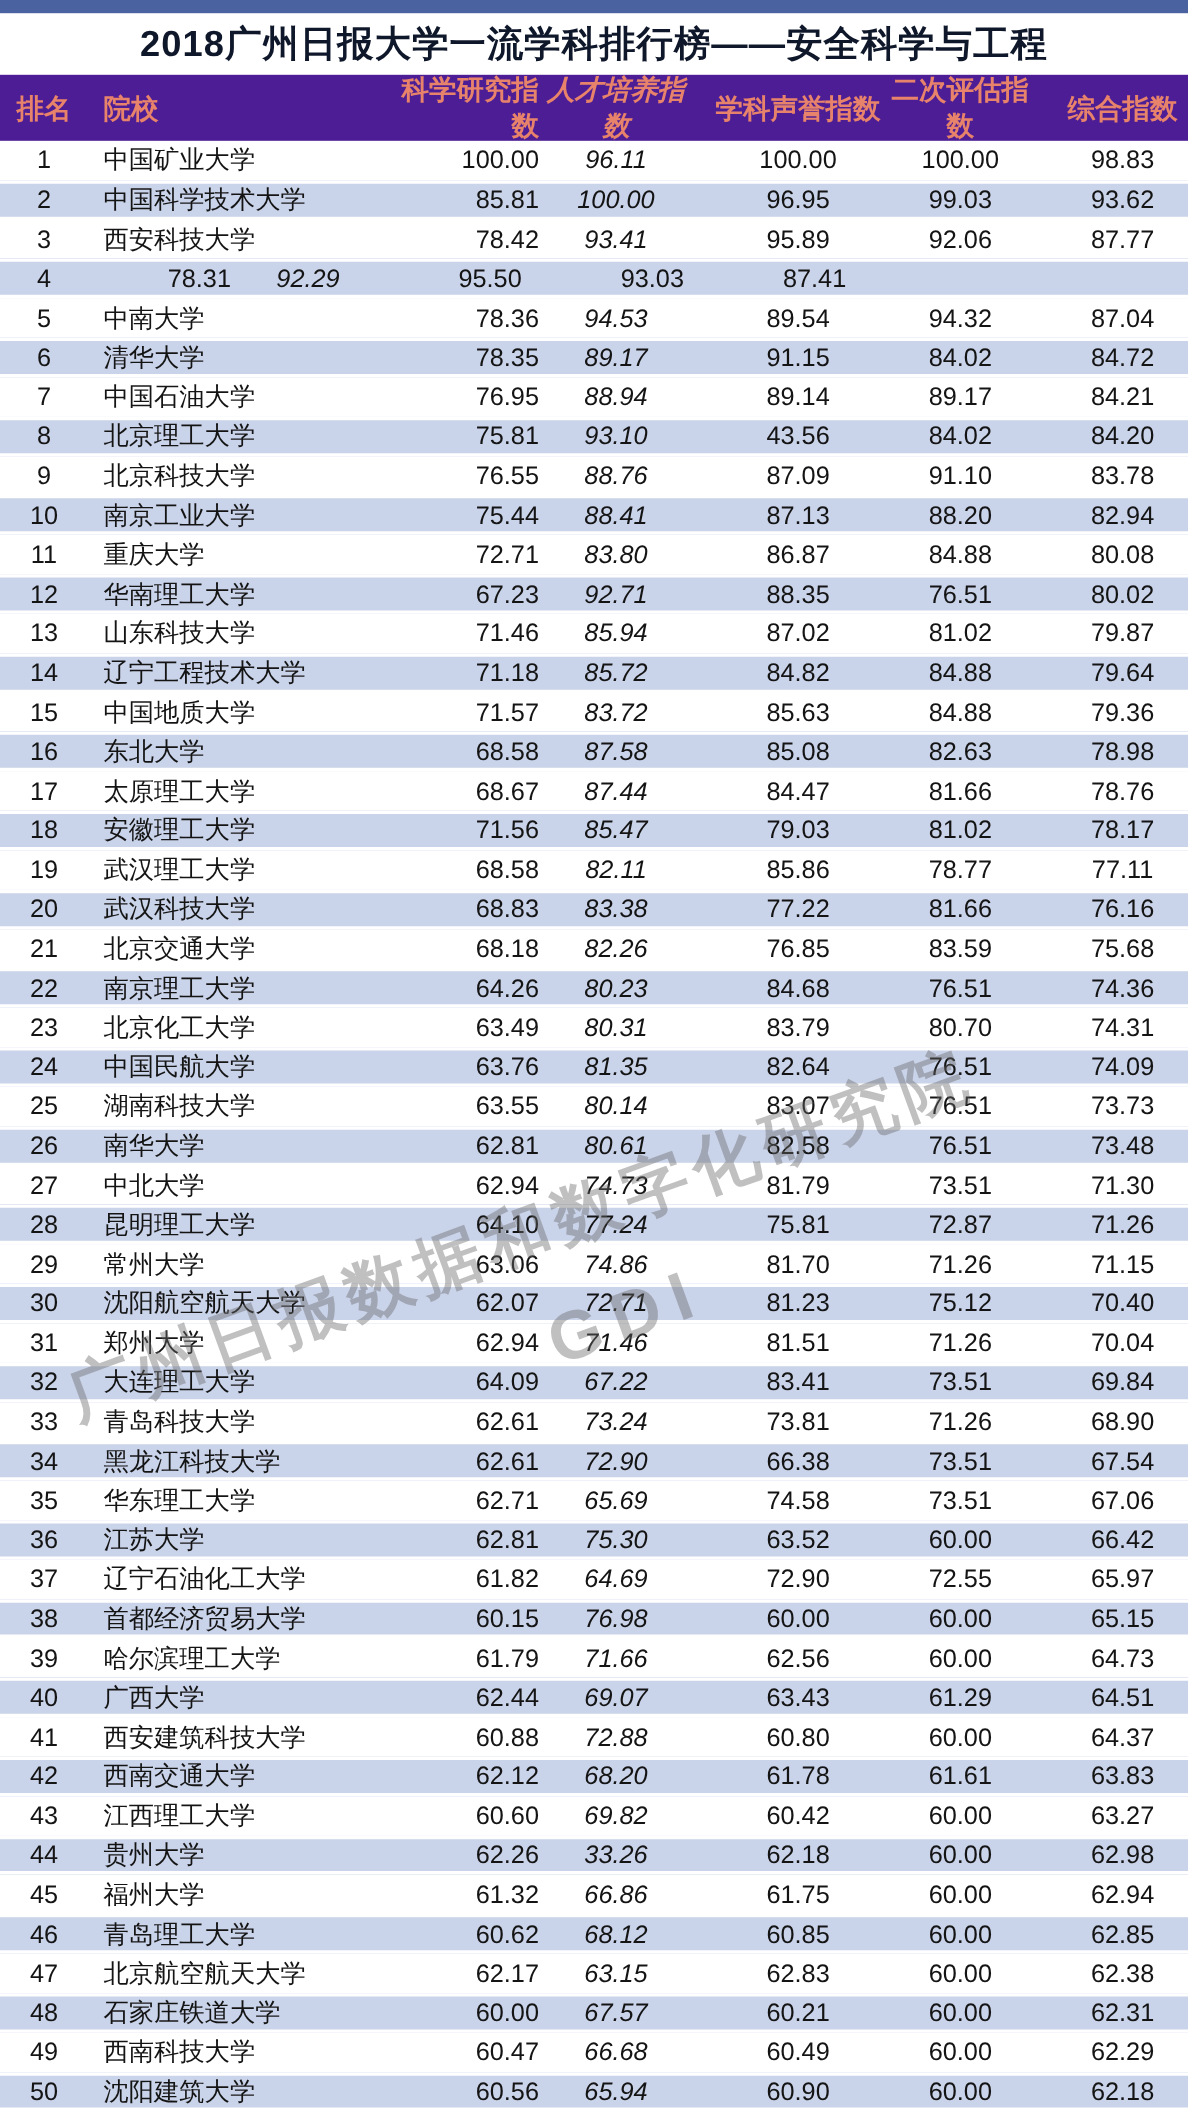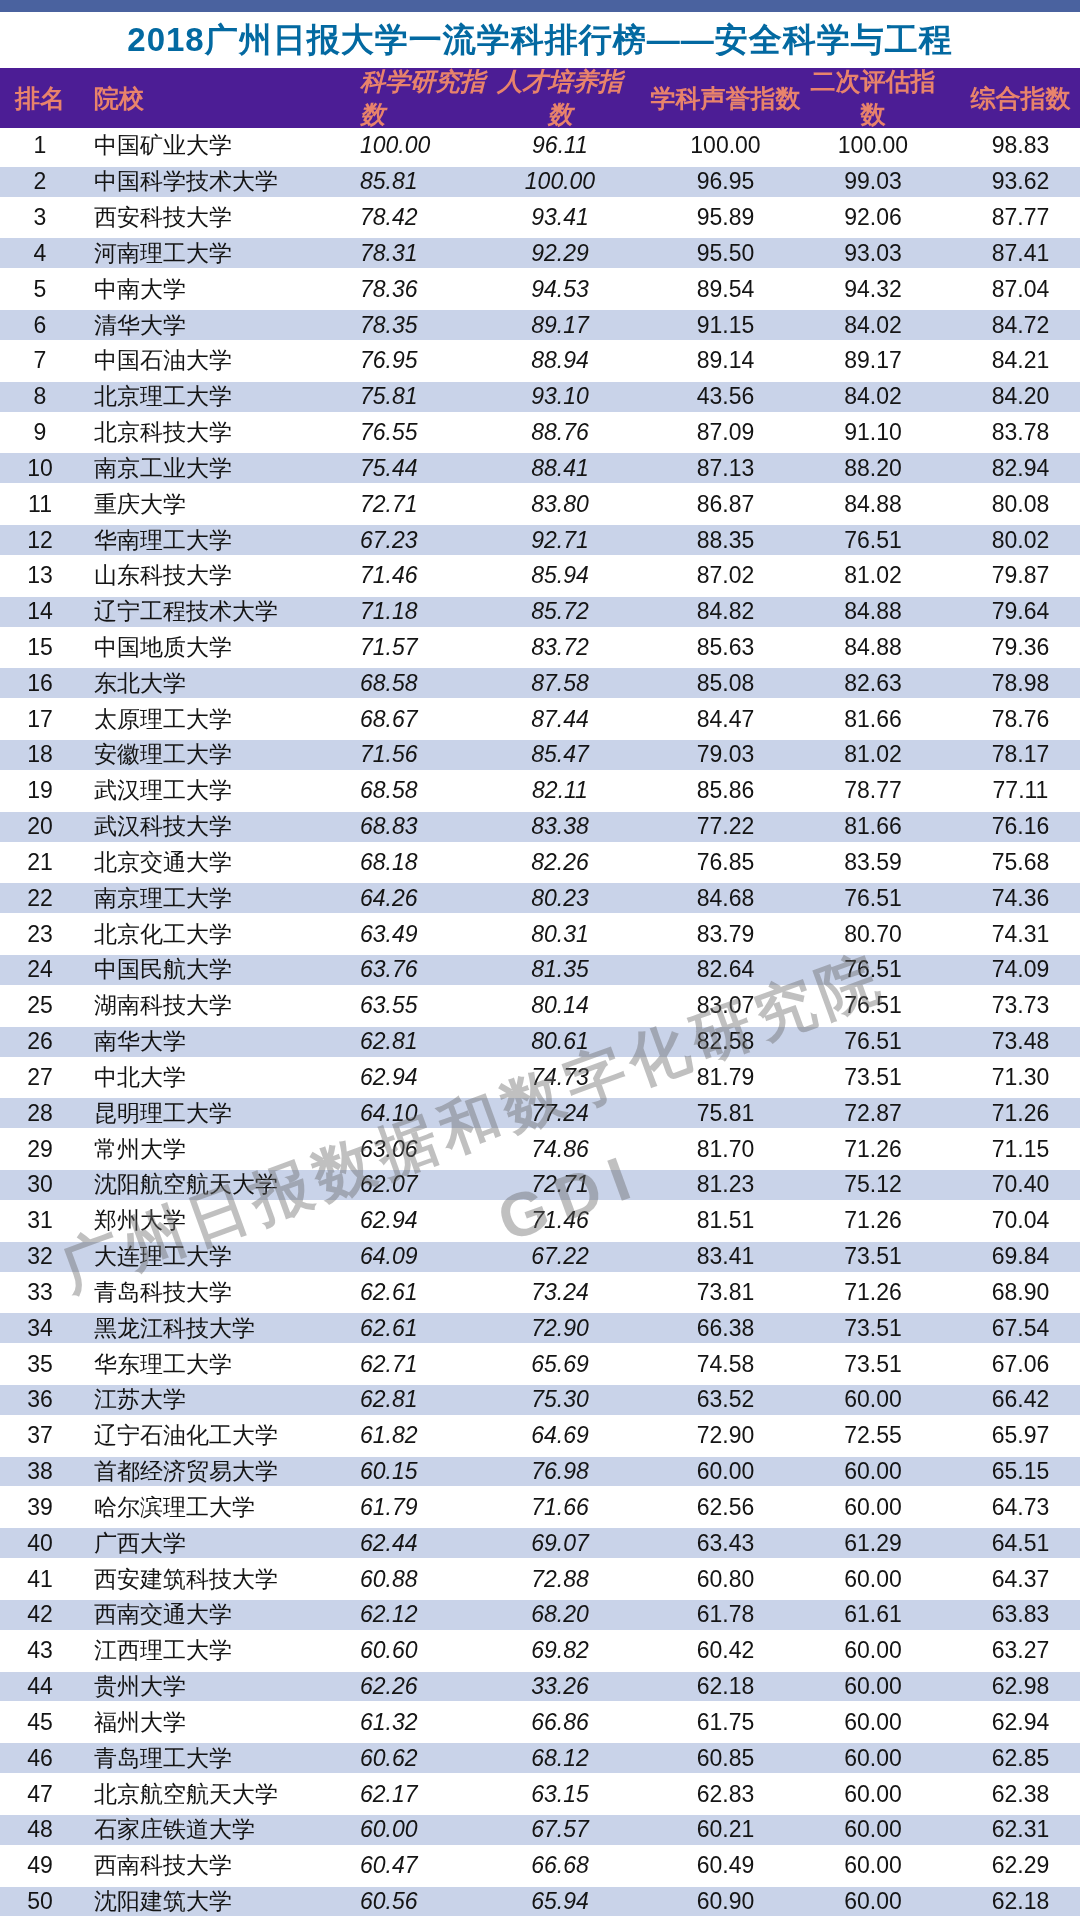--- a/index.html
+++ b/index.html
@@ -11,42 +11,42 @@
   }
   .top-strip {
     width: 1080px; height: 12px;
     background: #4A629F;
   }
   .title-band {
     width: 1080px; height: 56px;
     display: flex; align-items: center; justify-content: center;
   }
   .title-band .title {
-    color: #0369a1; font-size: 33px; font-weight: bold; letter-spacing: 1px;
+    color: #0f172a; font-size: 33px; font-weight: bold; letter-spacing: 1px;
     white-space: nowrap;
   }
   .header-row {
     width: 1080px; height: 60px;
     background: #4c1d95;
     display: flex; align-items: center;
     color: #E8836B; font-size: 25px; font-weight: bold;
   }
   .table-body { width: 1080px; display: flex; flex-direction: column; }
   .row {
     flex: 0 0 35.84px; height: 35.84px;
     display: flex; align-items: center;
     font-size: 23px; color: #141414;
   }
   .row.stripe {
     background: #C9D3E9;
     box-shadow: inset 0 3px 0 #FFFFFF, inset 0 -3px 0 #FFFFFF;
   }
   .c-rank   { width: 80px;  text-align: center; flex: none; }
   .c-school { width: 280px; text-align: left; padding-left: 14px; box-sizing: border-box; flex: none; white-space: nowrap; }
-  .c1 { width: 130px; text-align: left; flex: none; font-style: italic; }
+  .c1 { width: 130px; text-align: right; flex: none; }
   .c2 { width: 140px; text-align: center; flex: none; font-style: italic; }
   .c3 { width: 155px; text-align: center; flex: none; margin-left: 18px; }
   .c4 { width: 140px; text-align: center; flex: none; }
   .c5 { width: 155px; text-align: center; flex: none; }
   .watermark {
     position: absolute;
     left: -90px; top: 1080px; width: 1160px;
     transform: rotate(-20deg);
     text-align: center;
     color: rgba(105, 105, 105, 0.42);
@@ -99,21 +99,20 @@
       <div class="c-rank">3</div>
       <div class="c-school">西安科技大学</div>
       <div class="c1">78.42</div>
       <div class="c2">93.41</div>
       <div class="c3">95.89</div>
       <div class="c4">92.06</div>
       <div class="c5">87.77</div>
     </div>
     <div class="row stripe">
       <div class="c-rank">4</div>
-      <div class="c-school">河南理工大学</div>
       <div class="c1">78.31</div>
       <div class="c2">92.29</div>
       <div class="c3">95.50</div>
       <div class="c4">93.03</div>
       <div class="c5">87.41</div>
     </div>
     <div class="row">
       <div class="c-rank">5</div>
       <div class="c-school">中南大学</div>
       <div class="c1">78.36</div>

